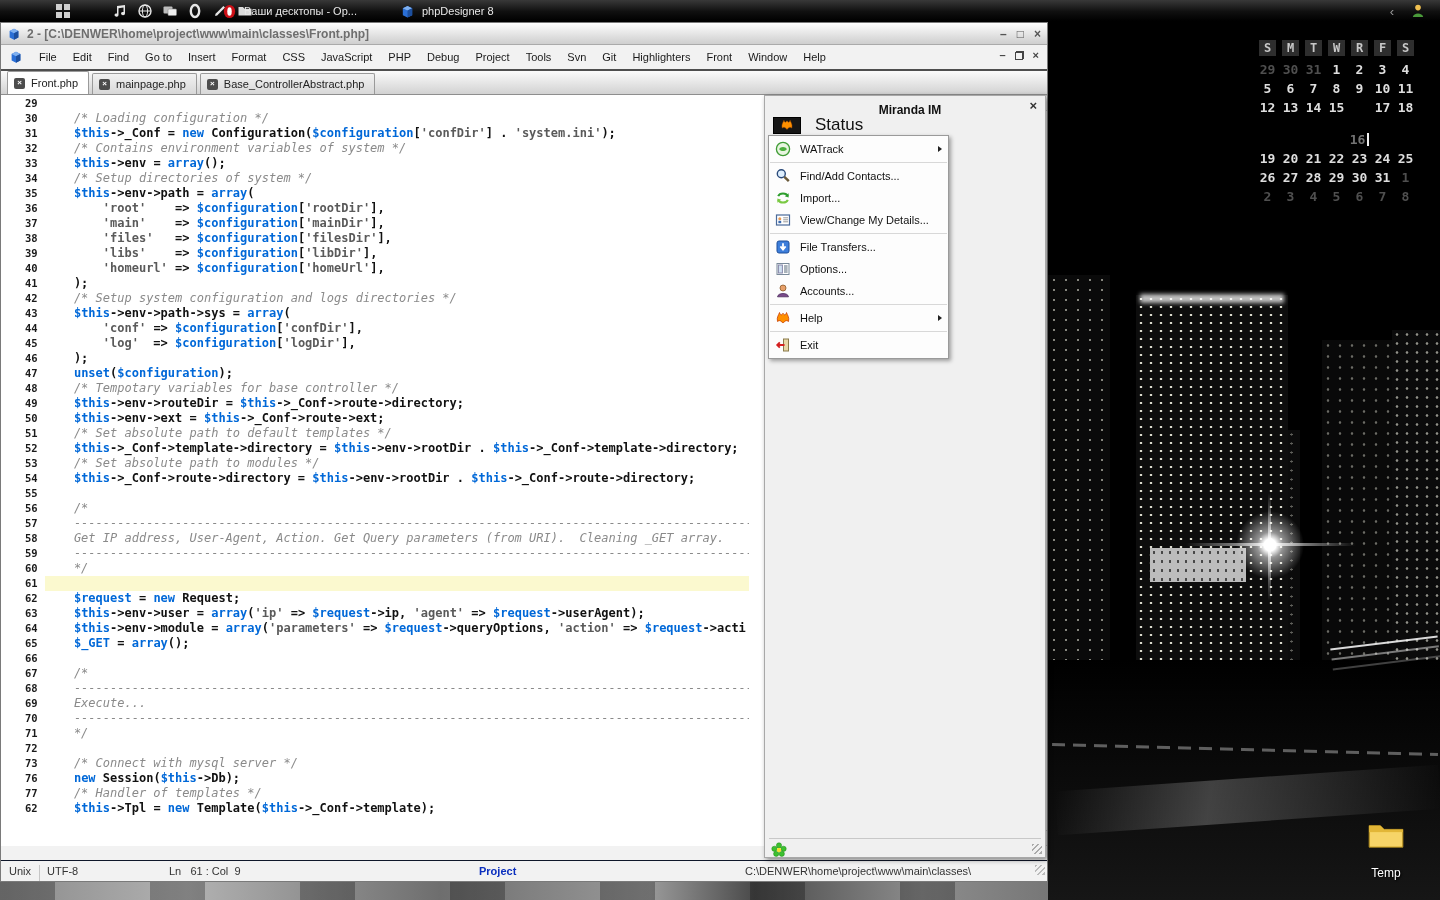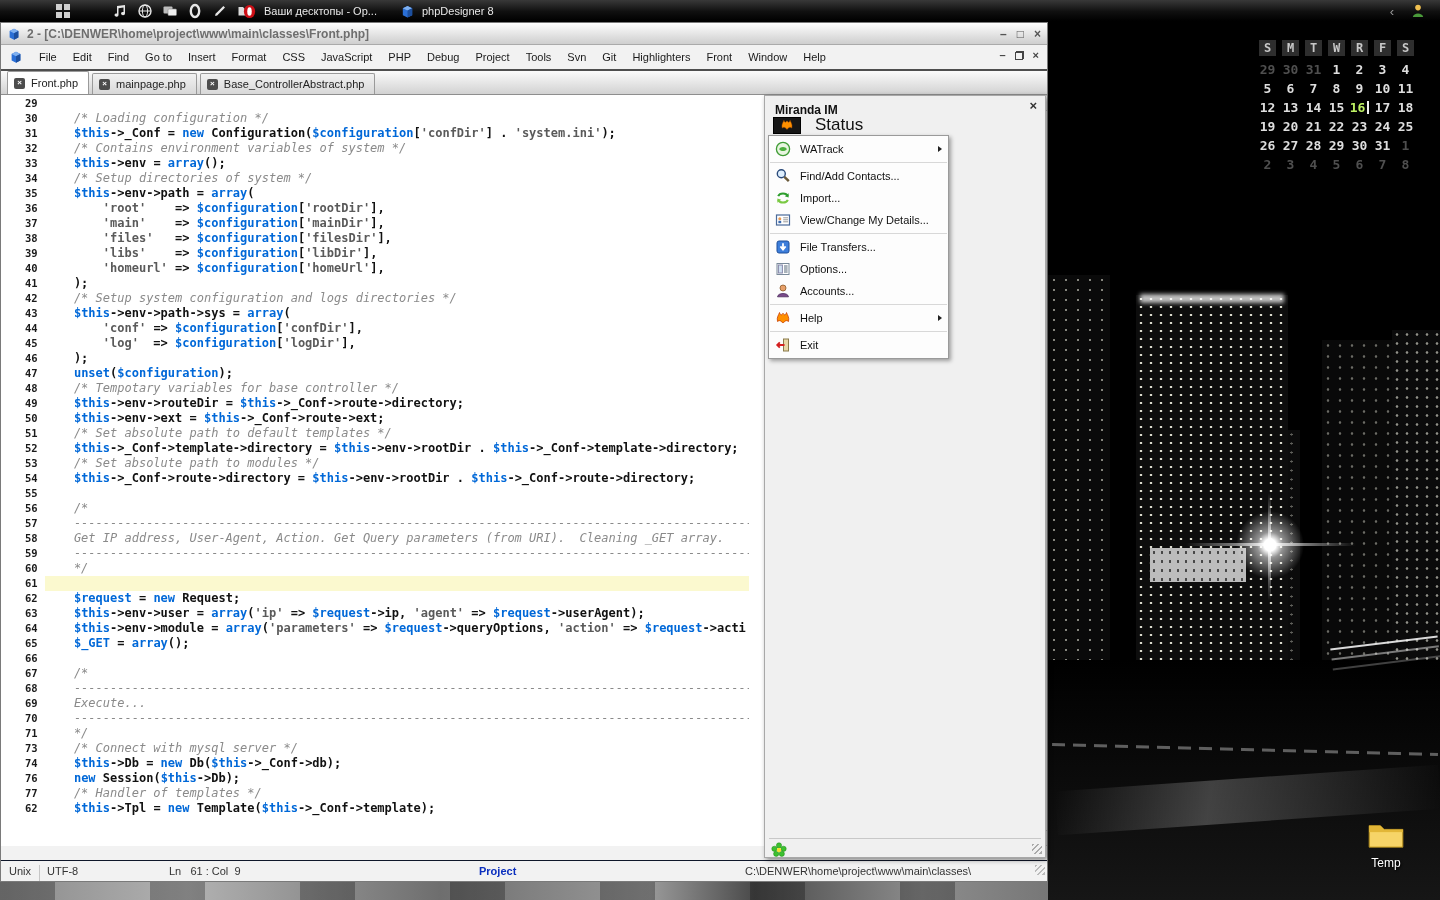--- a/index.html
+++ b/index.html
@@ -113,21 +113,21 @@
     border-top:1px solid #0f172a; font-size:11px; color:#333; }
   .statusbar span { position:absolute; top:4px; white-space:pre; }
   .sb-sep { position:absolute; top:2px; width:1px; height:16px; background:#c6c6c6; }
   .sb-project { color:#0b2fbe; font-weight:bold; }
   .sb-grip { position:absolute; right:2px; bottom:2px; width:10px; height:10px;
     background: repeating-linear-gradient(135deg, #bbb 0 1.5px, transparent 1.5px 4px); }
 
   
   .miranda { position:absolute; left:764px; top:95px; width:282px; height:763px; background:#f0f0f0;
     border:1px solid #a8a8a8; box-shadow: 2px 2px 5px rgba(0,0,0,.45); z-index:20; }
-  .mir-title { position:relative; height:20px; padding:4px 0 0 10px; }
+  .mir-title { position:relative; height:20px; padding:4px 0 0 10px;text-align:center; }
   .mir-title-text { font-size:12px; font-weight:bold; color:#111; }
   .mir-close { position:absolute; right:8px; top:3px; font-size:13px; font-weight:bold; color:#333; line-height:1; }
   .mir-statusrow { position:absolute; left:8px; top:20px; height:18px; display:flex; align-items:center; }
   .mir-statusbtn { width:28px; height:17px; background:#161616; border:1px solid #000; display:flex;
     align-items:center; justify-content:center; }
   .mir-statusbtn svg { width:14px; height:14px; }
   .mir-statuslabel { font-size:17px; color:#111; margin-left:14px; }
   .mir-menu { position:absolute; left:3px; top:39px; width:181px; background:#fdfdfd; border:1px solid #9a9a9a;
     box-shadow: 2px 2px 4px rgba(0,0,0,.35); padding:2px 0; }
   .mir-item { position:relative; height:22px; display:flex; align-items:center; padding-left:6px; }
@@ -143,27 +143,27 @@
 
   
   .calendar { position:absolute; left:1256px; top:40px; z-index:5; font-family:"DejaVu Sans Mono", monospace; }
   .cal-row { display:flex; }
   .cal-h { width:23px; height:16px; margin:0 0 4px 0; display:flex; align-items:center; justify-content:center; }
   .cal-h i { font-style:normal; background:#2e2e2e; color:#c8c8c8; font-size:12px; font-weight:bold;
     width:17px; height:16px; display:flex; align-items:center; justify-content:center; }
   .cal-c { width:23px; height:19px; display:flex; align-items:center; justify-content:center;
     font-size:13px; font-weight:bold; color:#dedede; }
   .cal-c.m { color:#4f4f4f; }
-  .cal-c.cur { color:#bef264; }
+  .cal-c.cur { color:#737373;margin-top:32px; }
   .caret { display:inline-block; width:2px; height:13px; background:#f2f2f2; margin-left:2px; }
 
   
   .desk-icon { position:absolute; left:1350px; top:820px; width:72px; text-align:center; z-index:5; }
   .desk-icon svg { width:38px; height:30px; }
-  .desk-label { font-size:12px; color:#fff; text-shadow:1px 1px 2px #000; margin-top:2px; }
+  .desk-label { font-size:12px; color:#fff; text-shadow:1px 1px 2px #000; margin-top:12px; }
 </style>
 </head>
 <body>
 
 <div class="screen">
 
   <div class="wallpaper">
     <div class="bldg b-left"></div>
     <div class="bldg b-mid"></div>
     <div class="bldg b-r1"></div>
@@ -316,21 +316,21 @@
     <span class="tb-right">
       <span class="chev">‹</span>
       <span class="tb-ic" id="tb-user">
           <svg viewBox="0 0 16 16">
             <circle cx="8" cy="4.6" r="2.8" fill="#f0c050"></circle>
             <path d="M2.8 14 C3.4 9.2 12.6 9.2 13.2 14 Z" fill="#4a9a3a"></path>
           </svg>
         </span>
     </span>
     <span id="tb-buttons">
-        <span class="tb-btn" style="left: 236px;">
+        <span class="tb-btn" style="left: 216px;">
           <span class="ic"><svg viewBox="0 0 16 16">
               <ellipse cx="8" cy="8" rx="6" ry="7" fill="#cc0f16"></ellipse>
               <ellipse cx="8" cy="8" rx="2.4" ry="4.6" fill="#fff"></ellipse>
             </svg></span>
           <span>Ваши десктопы - Op...</span>
         </span>
         <span class="tb-btn" style="left: 394px;">
           <span class="ic"><svg viewBox="0 0 16 16">
               <path d="M3 4.5 L8 2 L13 4.5 L13 12 L8 14.5 L3 12 Z" fill="#2a6fd6"></path>
               <path d="M3 4.5 L8 2 L13 4.5 L8 7 Z" fill="#7fb0ef"></path>
@@ -573,26 +573,26 @@
           </div>
           <div class="code-row">
             <span class="ln">70</span>
             <span class="codeln"><span class="t-c">    ------------------------------------------------------------------------------------------------------------------------</span></span>
           </div>
           <div class="code-row">
             <span class="ln">71</span>
             <span class="codeln"><span class="t-c">    */</span></span>
           </div>
           <div class="code-row">
+            <span class="ln">72</span>
+            <span class="codeln"></span>
+          </div>
+          <div class="code-row">
             <span class="ln">73</span>
             <span class="codeln"><span class="t-c">    /* Connect with mysql server */</span></span>
-          </div>
-          <div class="code-row">
-            <span class="ln">74</span>
-            <span class="codeln"><span class="t-p">    </span><span class="t-v">$this</span><span class="t-p">-&gt;Db = </span><span class="t-k">new</span><span class="t-p"> Db(</span><span class="t-v">$this</span><span class="t-p">-&gt;_Conf-&gt;db);</span></span>
           </div>
           <div class="code-row">
             <span class="ln">76</span>
             <span class="codeln"><span class="t-p">    </span><span class="t-k">new</span><span class="t-p"> Session(</span><span class="t-v">$this</span><span class="t-p">-&gt;Db);</span></span>
           </div>
           <div class="code-row">
             <span class="ln">77</span>
             <span class="codeln"><span class="t-c">    /* Handler of templates */</span></span>
           </div>
           <div class="code-row">

